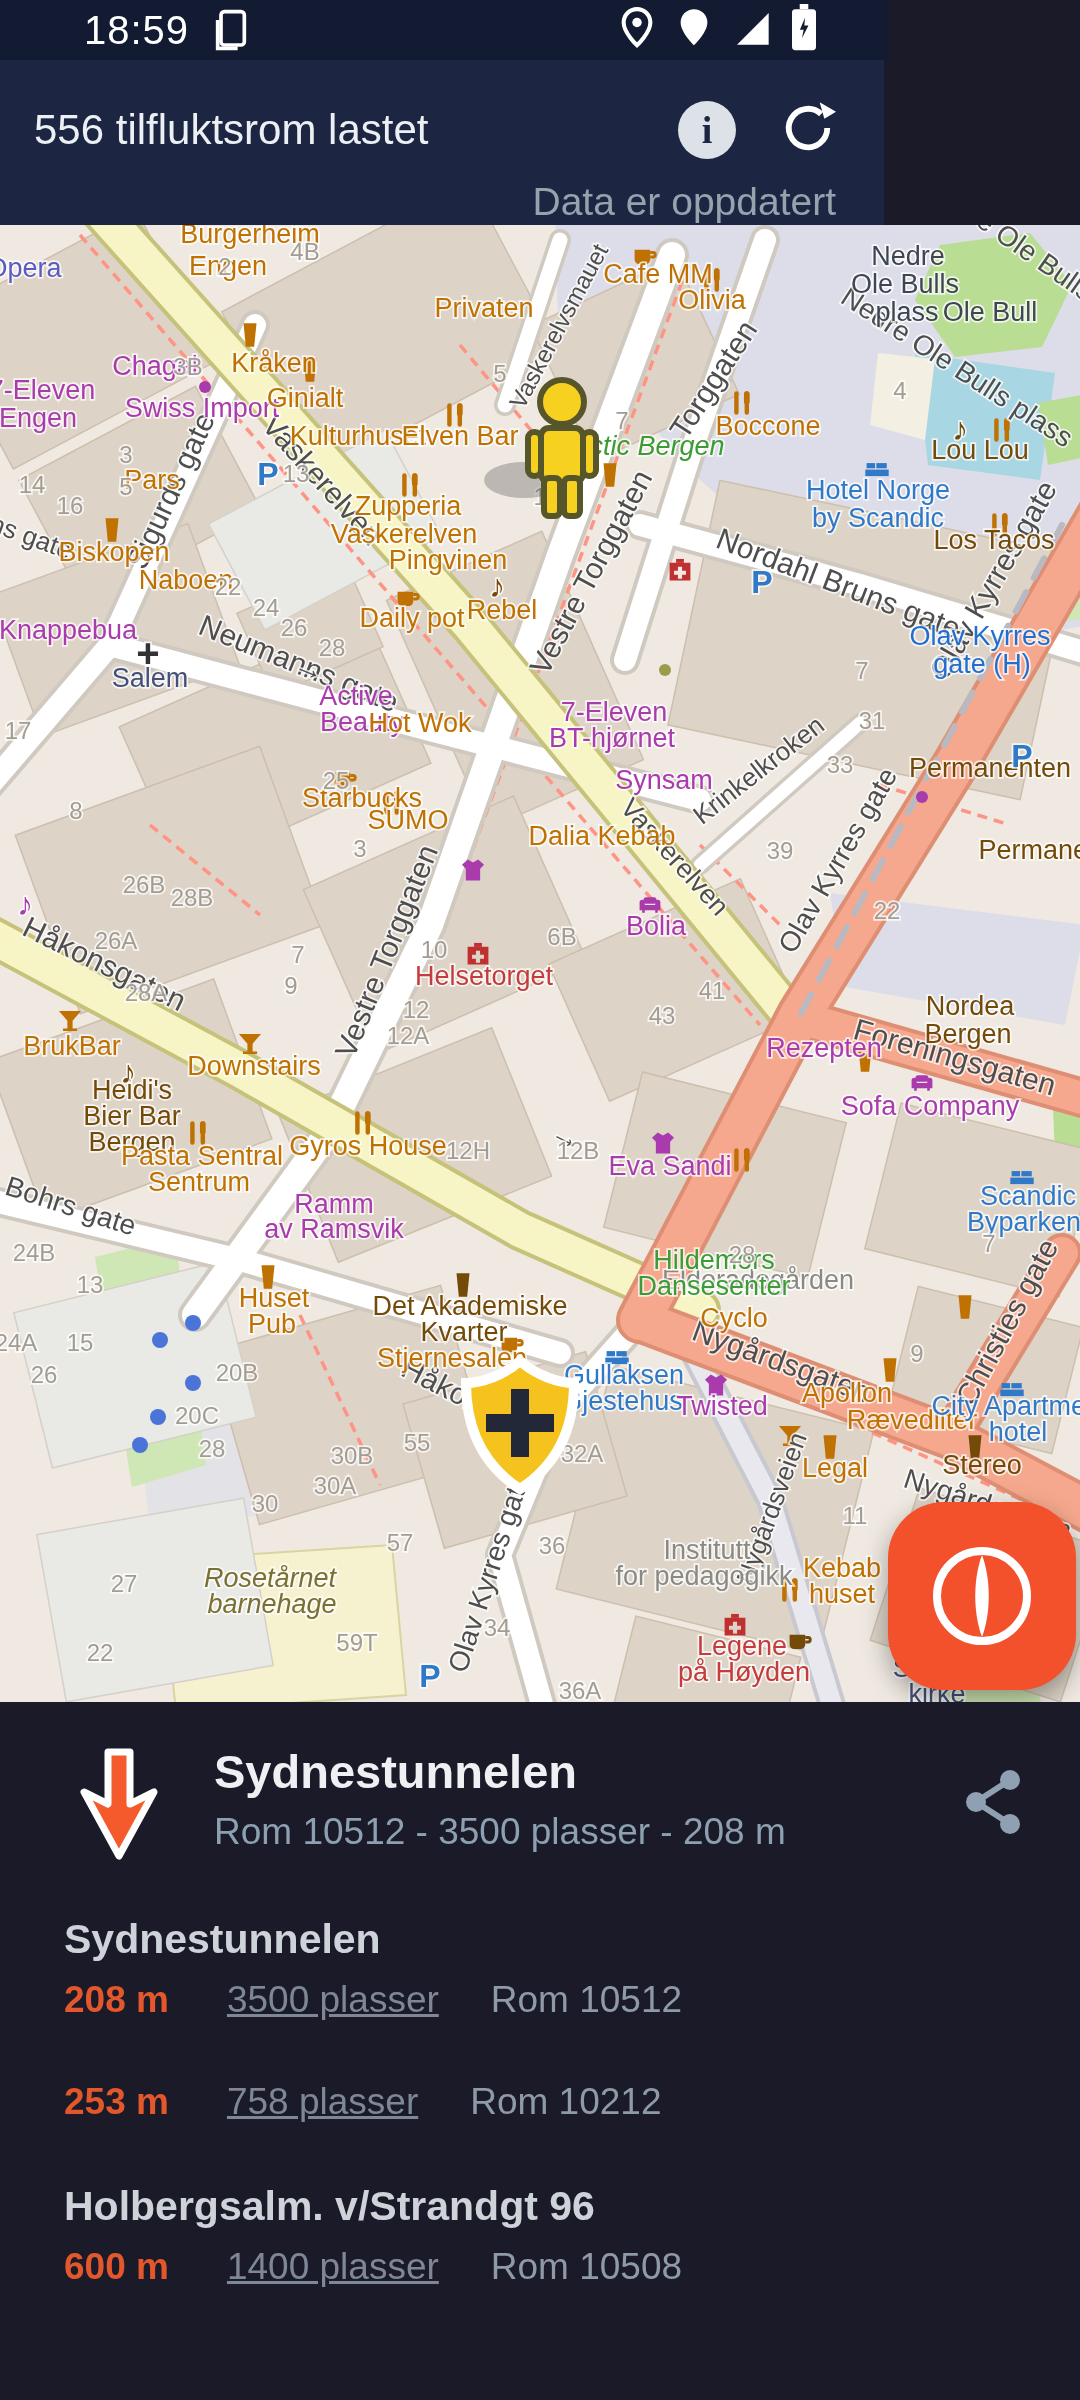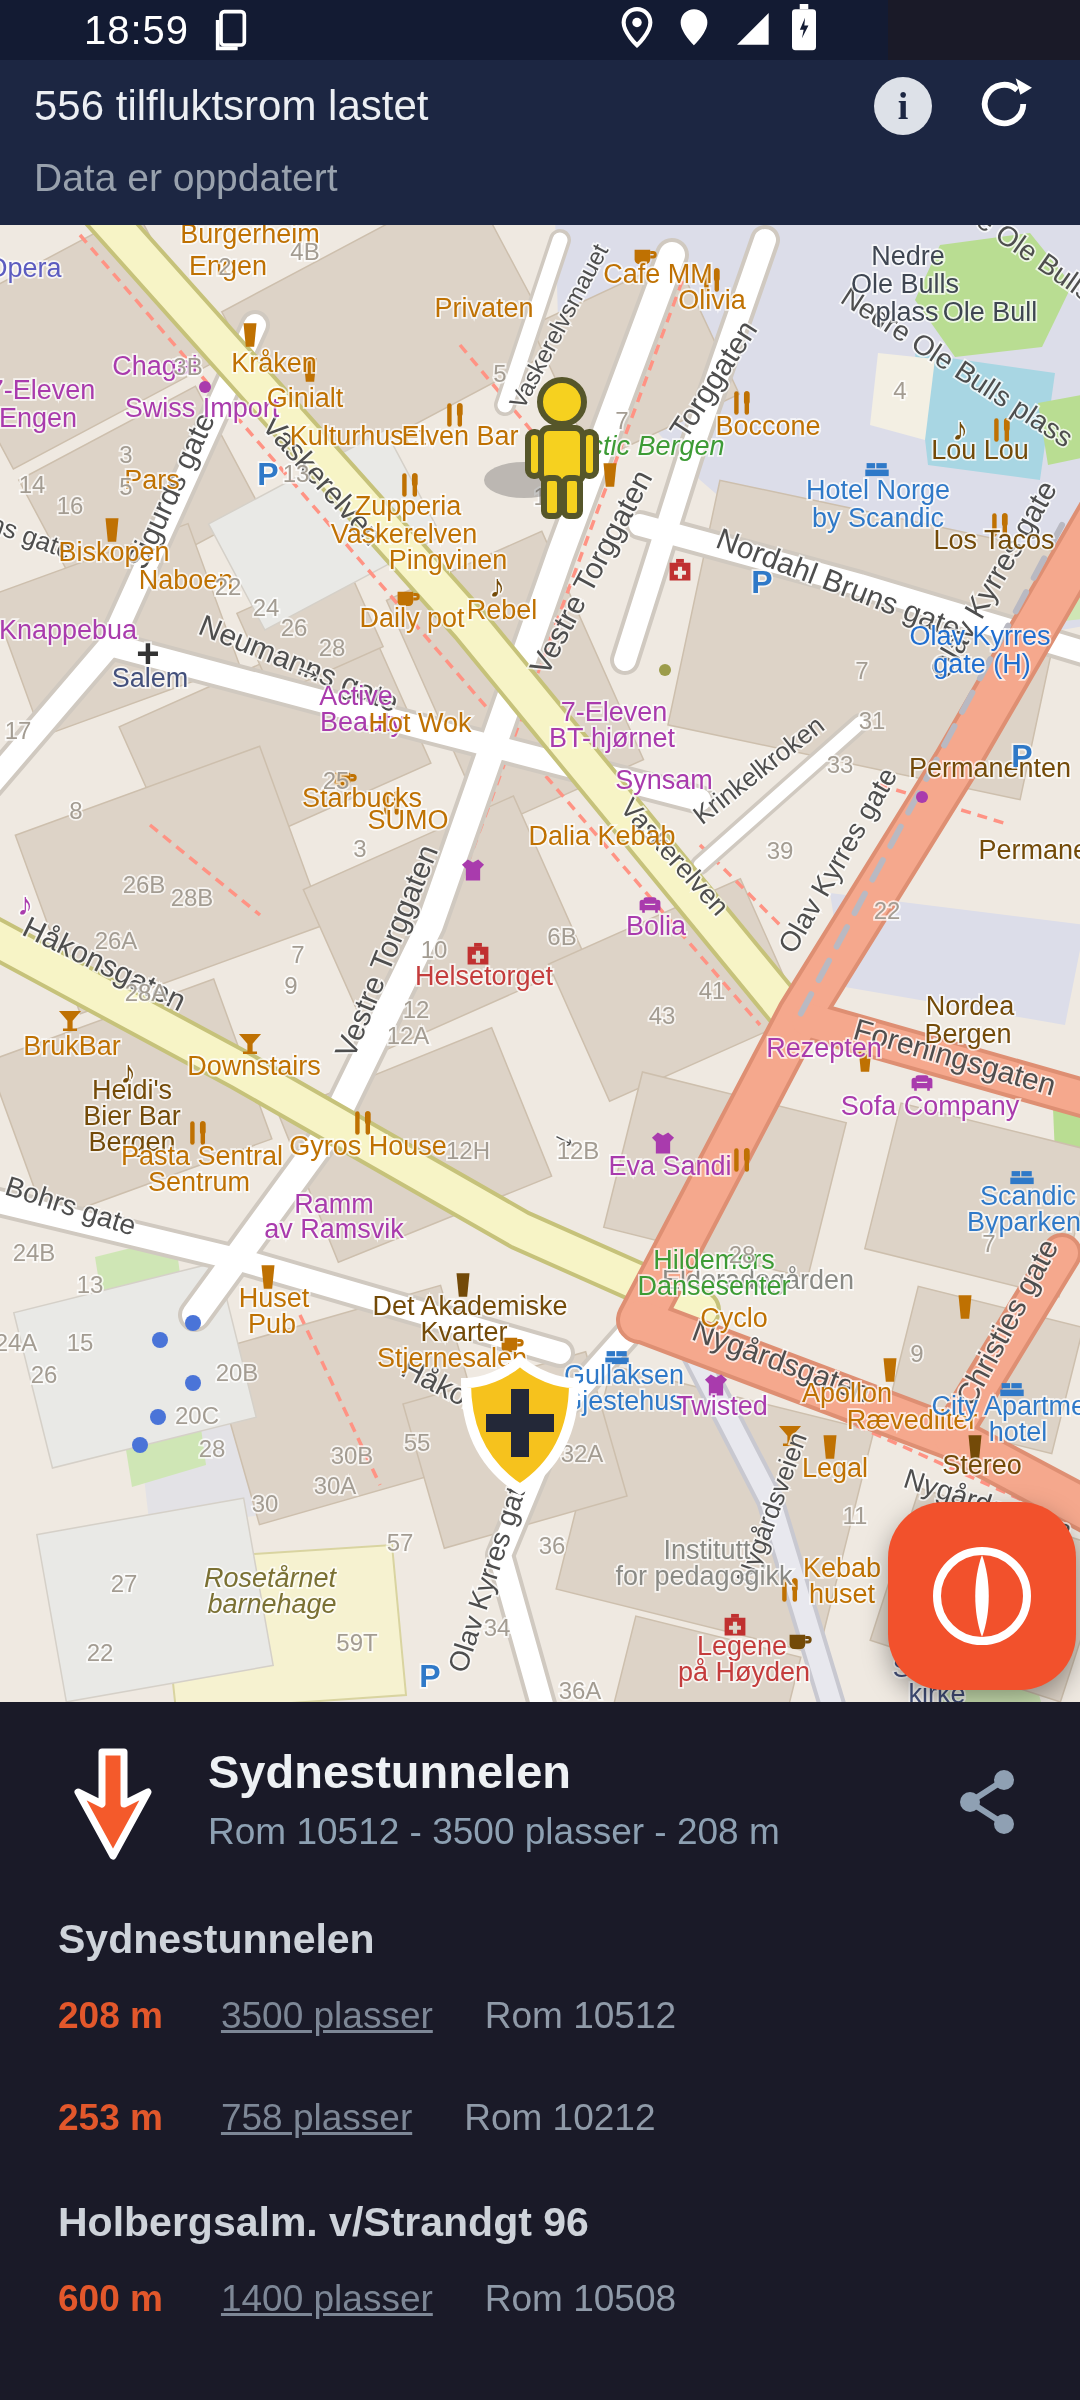--- a/index.html
+++ b/index.html
@@ -5,43 +5,43 @@
   html,body{margin:0;padding:0;background:#0e0e18;}
   *{box-sizing:border-box;font-family:"Liberation Sans",sans-serif;}
   .phone{position:relative;width:1080px;height:2400px;overflow:hidden;background:#1a1a28;}
   
   .status-bar{position:absolute;top:0;left:0;width:888px;height:60px;background:#131b33;
     display:flex;align-items:center;padding:0 70px 0 84px;color:#fff;}
   .sb-time{font-size:40px;letter-spacing:1px;}
   .sb-left-ic{margin-left:22px;display:flex;align-items:center;}
   .sb-right{margin-left:auto;display:flex;align-items:center;gap:18px;}
   
-  .app-header{position:absolute;top:60px;left:0;width:1080px;height:165px;background:#1c2642;padding:16px 48px 0 34px;}
+  .app-header{position:absolute;top:60px;left:0;width:884px;height:165px;background:#1c2642;padding:40px 48px 0 34px;text-align:right;}
   .hdr-row{display:flex;align-items:center;}
   .hdr-title{color:#eceff3;font-size:42px;}
   .hdr-icons{margin-left:auto;display:flex;align-items:center;gap:44px;}
   .info-btn{width:58px;height:58px;border-radius:50%;background:#dde1e8;display:flex;align-items:center;justify-content:center;
     color:#1c2642;font-size:38px;font-weight:700;font-family:"Liberation Serif",serif;}
   .hdr-sub{color:#98a1ad;font-size:39px;margin-top:20px;}
   
   .map{position:absolute;top:225px;left:0;width:1080px;height:1477px;overflow:hidden;background:#efe9e1;}
   .map svg text{paint-order:stroke;stroke:rgba(255,255,255,.75);stroke-width:3.5px;}
   .fab{position:absolute;left:888px;top:1277px;width:188px;height:188px;border-radius:56px;background:#f2512c;
     display:flex;align-items:center;justify-content:center;box-shadow:0 10px 26px rgba(0,0,0,.35);}
   
-  .sheet{position:absolute;top:1702px;left:0;width:1064px;height:698px;background:#1a1a28;color:#fff;}
+  .sheet{position:absolute;top:1702px;left:6px;width:1064px;height:698px;background:#1a1a28;color:#fff;}
   .sheet-header{display:flex;align-items:flex-start;padding:42px 46px 0 58px;}
   .sel-text{margin-left:40px;flex:1;}
   .sel-title{font-size:47px;font-weight:700;color:#eef1f4;}
   .sel-sub{font-size:37px;color:#8da0b2;margin-top:12px;}
   .share-btn{margin-top:24px;}
   .list{padding:54px 46px 0 58px;}
   .item{margin-bottom:60px;}
   .item-name{font-size:41px;font-weight:700;color:#ced3da;}
-  .item-row{margin-top:32px;font-size:37px;display:flex;}
+  .item-row{margin-top:16px;font-size:37px;display:flex;}
   .dist{color:#e2572b;font-weight:700;}
   .cap{color:#7d8796;margin-left:58px;text-decoration:underline;}
   .room{color:#8f9aa8;margin-left:52px;text-align:center;}
 </style>
 </head>
 <body>
 
 <div class="phone">
 
   <div class="status-bar">

